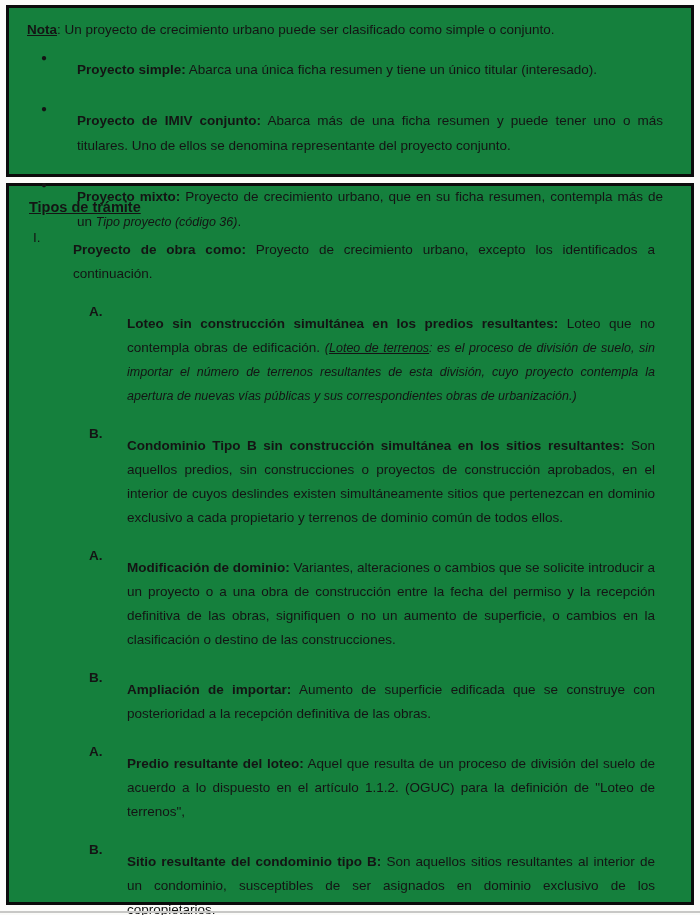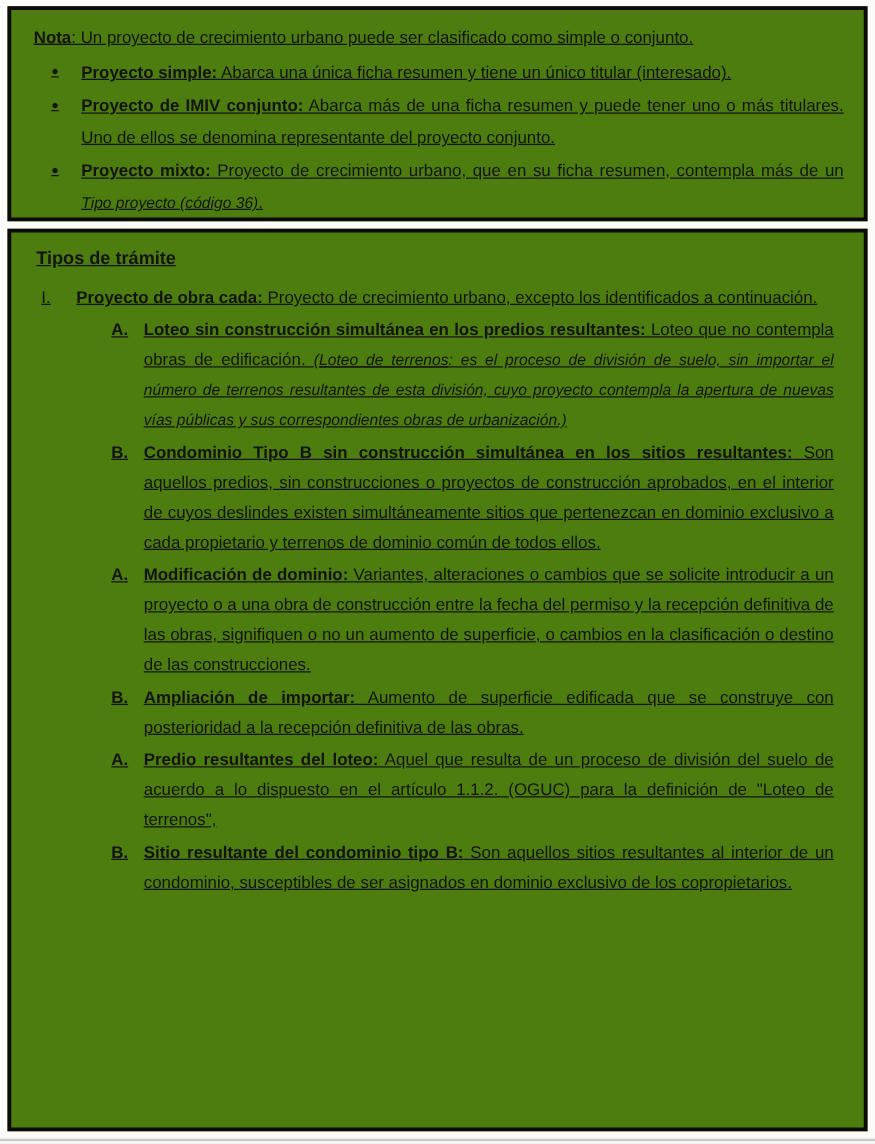--- a/index.html
+++ b/index.html
@@ -8,38 +8,37 @@
     background: #fbfbf9;
     color: #141414;
     font-family: "Liberation Sans", sans-serif;
     position: relative;
     overflow: hidden;
   }
   .box {
     margin-left: 6px; margin-right: 6px;
     border: 3px solid #0b0b0b;
     box-sizing: border-box;
-    background: #4d7c0f;
-    text-decoration: underline;
+    background: #15803d;
   }
   .box1 {
     margin-top: 5px;
     height: 172px;
     padding: 9px 16px 0 16px;
     font-size: 13.5px;
     line-height: 25px;
   }
   .box2 {
     margin-top: 6px;
     height: 722px;
     padding: 9px 24px 0 18px;
     font-size: 13.5px;
     line-height: 24px;
   }
-  p { margin: 0; }
+  p { margin: 12px; }
   .b { font-weight: 700; }
   .u { text-decoration: underline; }
   .it { font-style: italic; font-size: 12.5px; }
   .nota-p { margin: 0 0 3px 2px; text-align: justify; }
   .bullet { display: flex; margin: 0 0 2px 16px; }
   .marker { width: 24px; flex-shrink: 0; font-size: 10px; }
   .b-body { flex: 1; text-align: justify; }
   .heading {
     font-size: 14.5px; font-weight: 700;
     text-decoration: underline;
@@ -88,21 +87,21 @@
   </div>
 </div>
 
 <div class="box box2">
   <h2 class="heading">Tipos de trámite</h2>
 
   
   <div class="t-item">
     <span class="roman">I.</span>
     <p class="t-body">
-      <span class="b">Proyecto de obra cada:</span><span> Proyecto de crecimiento urbano, excepto los identificados a continuación.</span>
+      <span class="b">Proyecto de obra como:</span><span> Proyecto de crecimiento urbano, excepto los identificados a continuación.</span>
     </p>
   </div>
 
   
 
   <div class="sub">
     <span class="letter">A.</span>
     <p class="s-body">
       <span class="b">Loteo sin construcción simultánea en los predios resultantes:</span><span> Loteo que no contempla obras de edificación. </span><span class="it">(</span><span class="it u">Loteo de terrenos</span><span class="it">: es el proceso de división de suelo, sin importar el número de terrenos resultantes de esta división, cuyo proyecto contempla la apertura de nuevas vías públicas y sus correspondientes obras de urbanización.)</span>
     </p>
@@ -129,21 +128,21 @@
     <p class="s-body">
       <span class="b">Ampliación de importar:</span><span> Aumento de superficie edificada que se construye con posterioridad a la recepción definitiva de las obras.</span>
     </p>
   </div>
 
   
 
   <div class="sub">
     <span class="letter">A.</span>
     <p class="s-body">
-      <span class="b">Predio resultantes del loteo:</span><span> Aquel que resulta de un proceso de división del suelo de acuerdo a lo dispuesto en el artículo 1.1.2. (OGUC) para la definición de "Loteo de terrenos",</span>
+      <span class="b">Predio resultante del loteo:</span><span> Aquel que resulta de un proceso de división del suelo de acuerdo a lo dispuesto en el artículo 1.1.2. (OGUC) para la definición de "Loteo de terrenos",</span>
     </p>
   </div>
 
   <div class="sub">
     <span class="letter">B.</span>
     <p class="s-body">
       <span class="b">Sitio resultante del condominio tipo B:</span><span> Son aquellos sitios resultantes al interior de un condominio, susceptibles de ser asignados en dominio exclusivo de los copropietarios.</span>
     </p>
   </div>
 </div>

